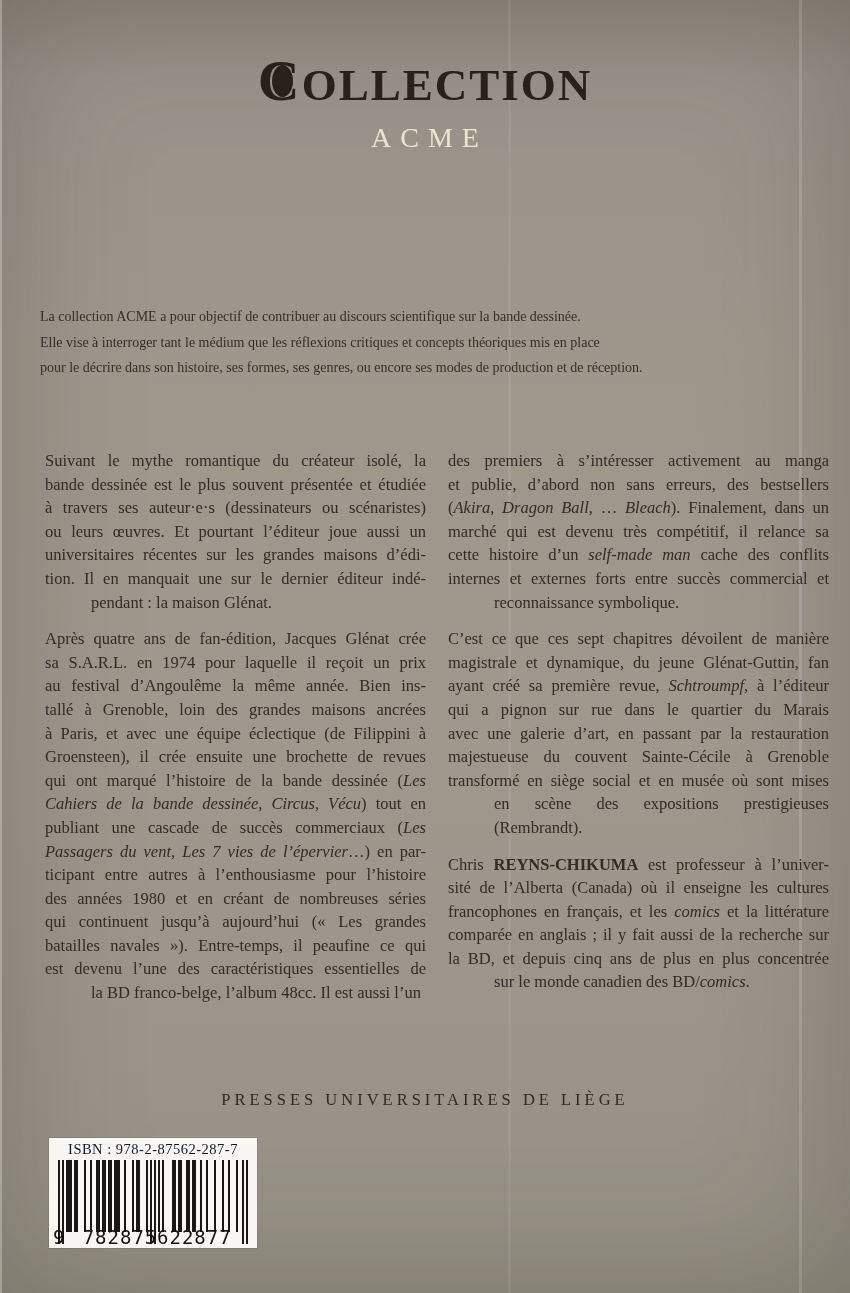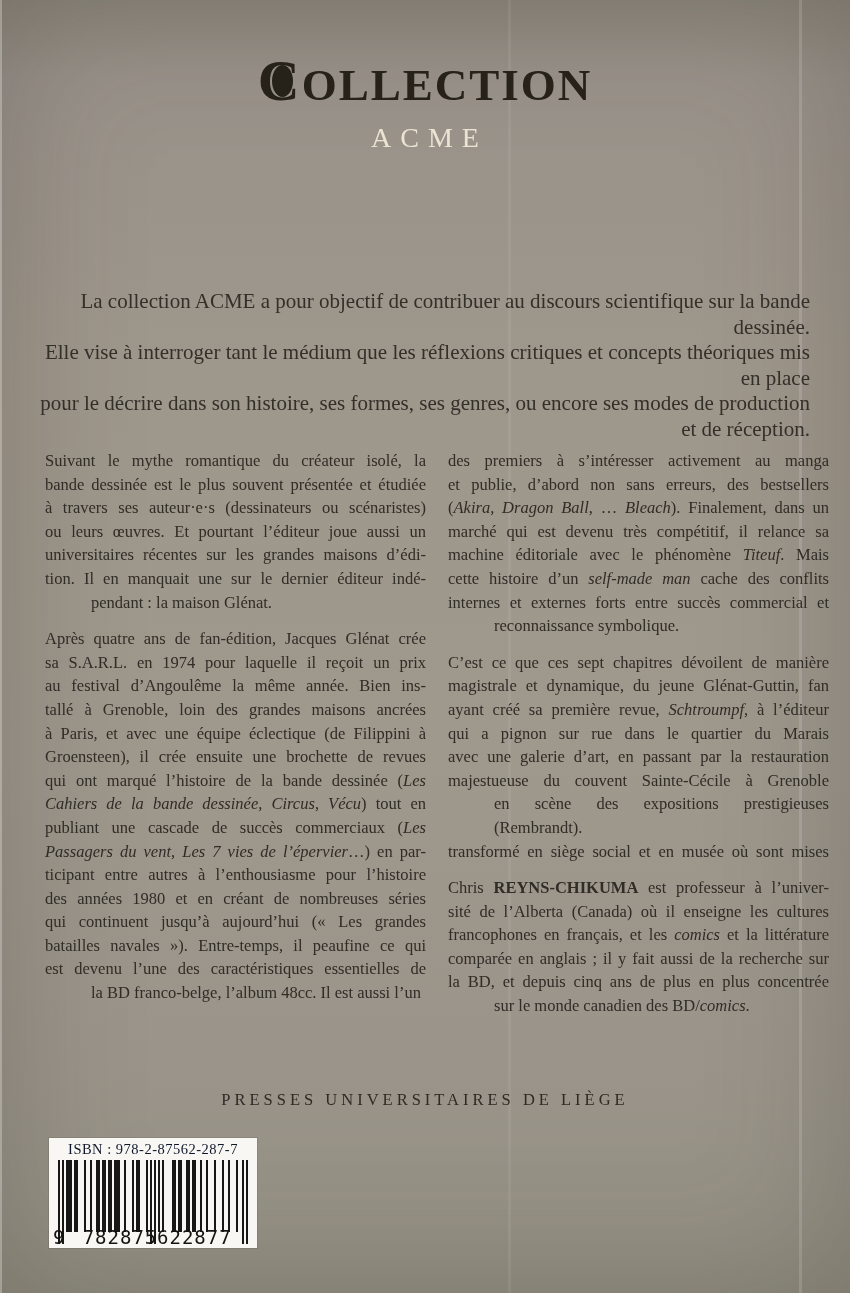--- a/index.html
+++ b/index.html
@@ -29,22 +29,22 @@
     position:absolute;left:14px;top:7px;width:21px;height:32px;
     background:#26221a;border-radius:50%;
   }
   .logo-sub{
     margin-top:14px;font-size:28px;letter-spacing:9px;color:#ebe4d2;
     text-indent:9px;font-weight:normal;
   }
 
   
   .intro{
-    position:absolute;top:289px;left:40px;right:40px;
-    text-align:right;font-size:21px;line-height:25.5px;color:#332f29;
+    position:absolute;top:304px;left:40px;right:40px;
+    text-align:left;font-size:14px;line-height:25.5px;color:#332f29;
   }
 
   
   .columns{
     position:absolute;top:449px;left:45px;width:784px;
     display:flex;gap:22px;
   }
   .col{width:381px;font-size:16.5px;line-height:23.6px;color:#302c26;}
   .para + .para{margin-top:13px;}
   .line{text-align:justify;text-align-last:justify;}
@@ -127,34 +127,33 @@
           <div class="line">est devenu l’une des caractéristiques essentielles de</div>
           <div class="line last">la BD franco-belge, l’album 48cc. Il est aussi l’un</div>
         </div>
       </div>
     <div class="col">
         <div class="para">
           <div class="line">des premiers à s’intéresser activement au manga</div>
           <div class="line">et publie, d’abord non sans erreurs, des bestsellers</div>
           <div class="line">(<i>Akira</i>, <i>Dragon Ball</i>, … <i>Bleach</i>). Finalement, dans un</div>
           <div class="line">marché qui est devenu très compétitif, il relance sa</div>
-          <div class="line">machine éditoriale avec le phénomène <i>Titeuf</i>. Mais</div>
           <div class="line">cette histoire d’un <i>self-made man</i> cache des conflits</div>
           <div class="line">internes et externes forts entre succès commercial et</div>
           <div class="line last">reconnaissance symbolique.</div>
         </div>
         <div class="para">
           <div class="line">C’est ce que ces sept chapitres dévoilent de manière</div>
           <div class="line">magistrale et dynamique, du jeune Glénat-Guttin, fan</div>
           <div class="line">ayant créé sa première revue, <i>Schtroumpf</i>, à l’éditeur</div>
           <div class="line">qui a pignon sur rue dans le quartier du Marais</div>
           <div class="line">avec une galerie d’art, en passant par la restauration</div>
           <div class="line">majestueuse du couvent Sainte-Cécile à Grenoble</div>
+          <div class="line">transformé en siège social et en musée où sont mises</div>
           <div class="line last">en scène des expositions prestigieuses (Rembrandt).</div>
-          <div class="line">transformé en siège social et en musée où sont mises</div>
         </div>
         <div class="para">
           <div class="line">Chris <b>REYNS-CHIKUMA</b> est professeur à l’univer-</div>
           <div class="line">sité de l’Alberta (Canada) où il enseigne les cultures</div>
           <div class="line">francophones en français, et les <i>comics</i> et la littérature</div>
           <div class="line">comparée en anglais ; il y fait aussi de la recherche sur</div>
           <div class="line">la BD, et depuis cinq ans de plus en plus concentrée</div>
           <div class="line last">sur le monde canadien des BD/<i>comics</i>.</div>
         </div>
       </div>

